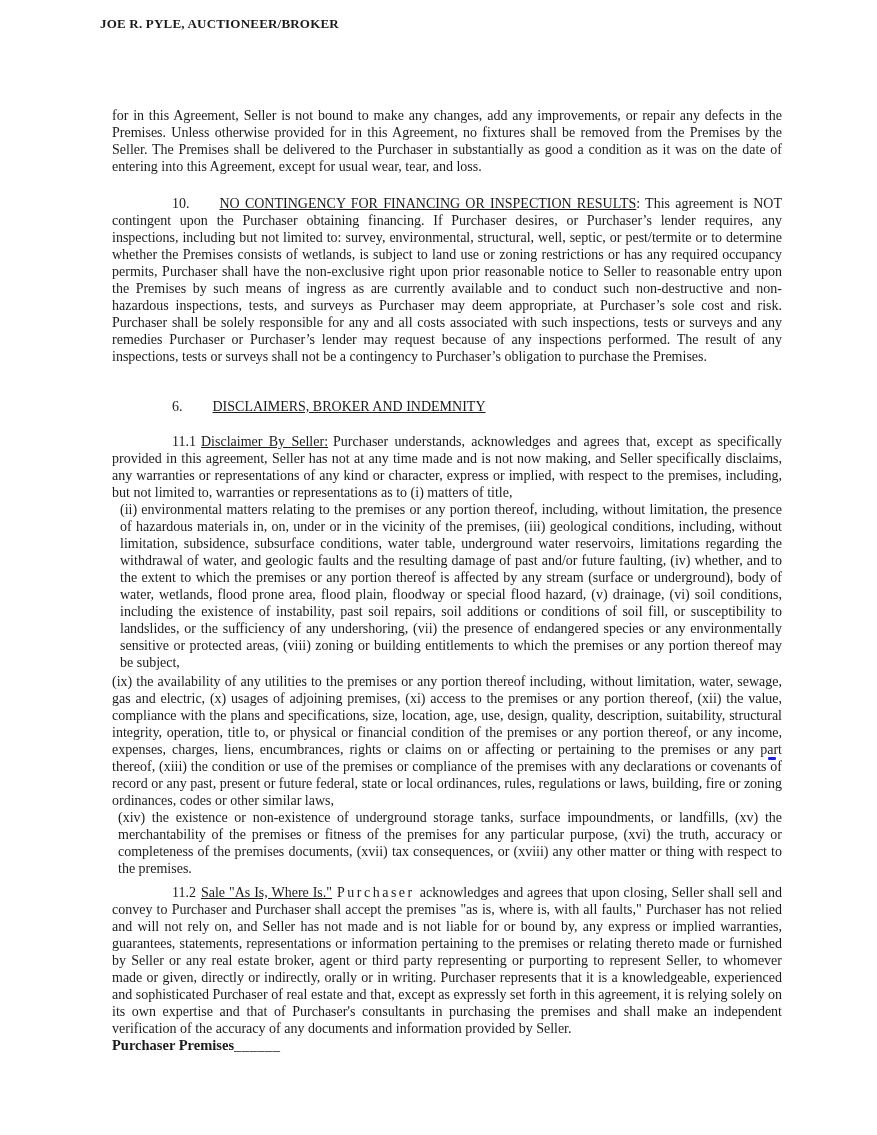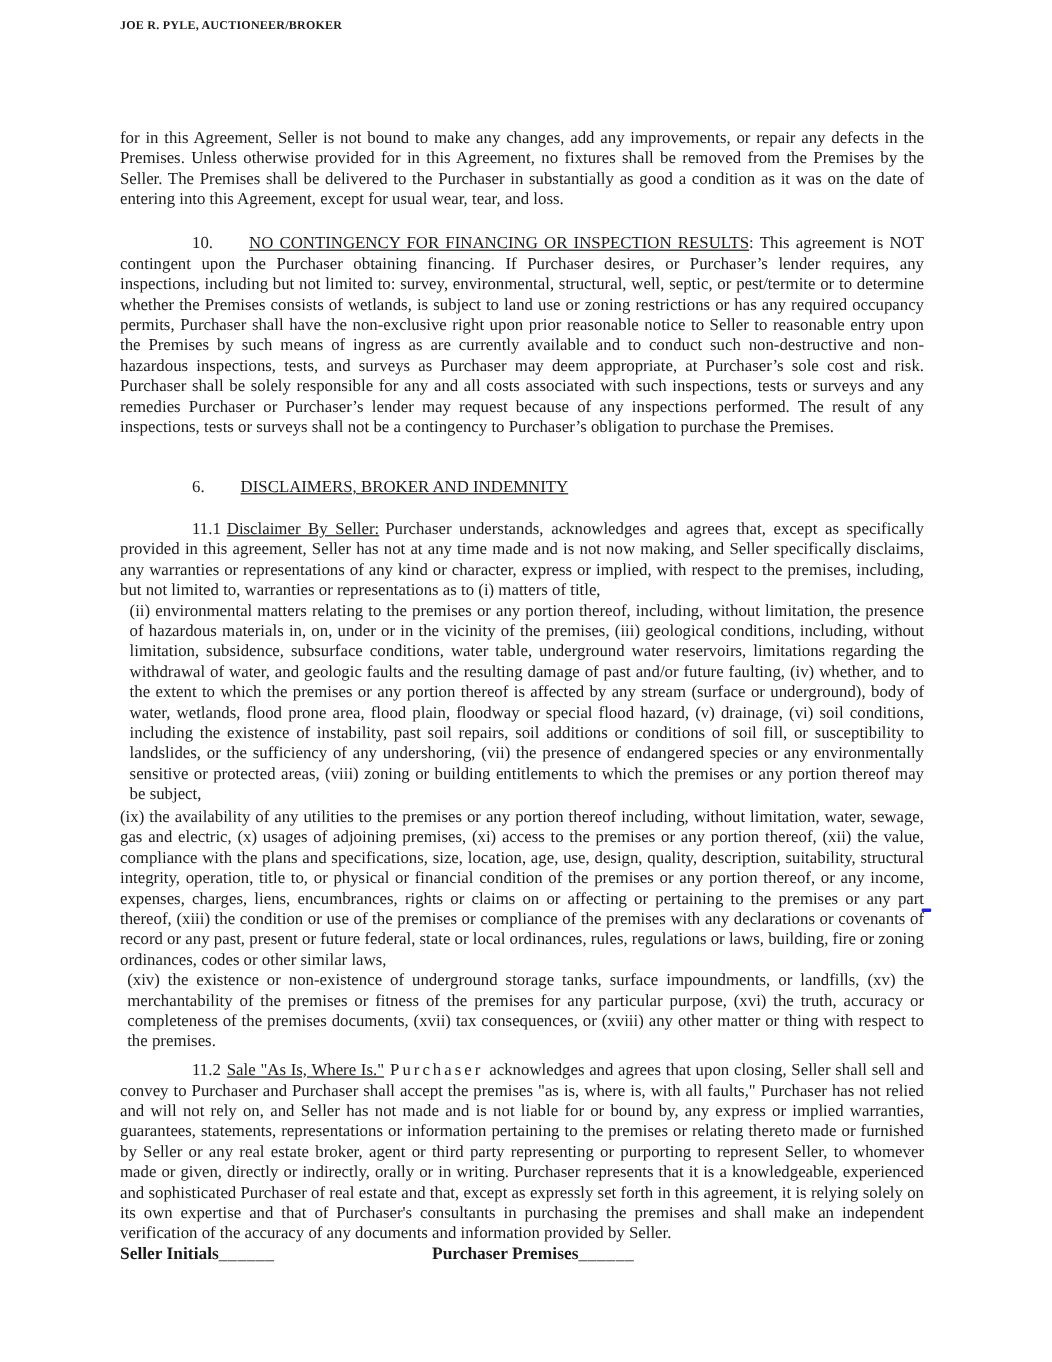--- a/index.html
+++ b/index.html
@@ -10,27 +10,27 @@
     margin: 0 auto;
     background: #ffffff;
     font-family: "Liberation Serif", "DejaVu Serif", serif;
     color: #1b1b1b;
     overflow: hidden;
   }
   .header {
     position: absolute;
     left: 100px;
     top: 16px;
-    font-size: 10px;
+    font-size: 13px;
     font-weight: bold;
     letter-spacing: 0.2px;
   }
   .body-col {
     position: absolute;
-    left: 100px;
+    left: 112px;
     top: 107px;
     width: 670px;
     font-size: 14px;
     line-height: 17px;
     text-align: justify;
     font-family: Liberation Serif, serif;
   }
   .para { margin: 0; }
   .indent { text-indent: 60px; }
   .u { text-decoration: underline; }
@@ -82,21 +82,20 @@
 
     <p class="para items-ii">(ii) environmental matters relating to the premises or any portion thereof, including, without limitation, the presence of hazardous materials in, on, under or in the vicinity of the premises, (iii) geological conditions, including, without limitation, subsidence, subsurface conditions, water table, underground water reservoirs, limitations regarding the withdrawal of water, and geologic faults and the resulting damage of past and/or future faulting, (iv) whether, and to the extent to which the premises or any portion thereof is affected by any stream (surface or underground), body of water, wetlands, flood prone area, flood plain, floodway or special flood hazard, (v) drainage, (vi) soil conditions, including the existence of instability, past soil repairs, soil additions or conditions of soil fill, or susceptibility to landslides, or the sufficiency of any undershoring, (vii) the presence of endangered species or any environmentally sensitive or protected areas, (viii) zoning or building entitlements to which the premises or any portion thereof may be subject,</p>
 
     <p class="para items-ix">(ix) the availability of any utilities to the premises or any portion thereof including, without limitation, water, sewage, gas and electric, (x) usages of adjoining premises,  (xi) access to the premises or any portion thereof, (xii) the value, compliance with the plans and specifications, size, location, age, use, design, quality, description, suitability, structural integrity, operation, title to, or physical or financial condition of the premises or any portion thereof, or any income, expenses, charges, liens, encumbrances, rights or claims on or affecting or pertaining to the premises or any part thereof, (xiii) the condition or use of the premises or compliance of the premises with any declarations or covenants of record or any past, present or future federal, state or local ordinances, rules, regulations or laws, building, fire or zoning ordinances, codes or other similar laws,</p>
 
     <p class="para items-xiv">(xiv) the existence or non-existence of underground storage tanks, surface impoundments, or landfills, (xv) the merchantability of the premises or fitness of the premises for any particular purpose, (xvi) the truth, accuracy or completeness of the premises documents, (xvii) tax consequences, or (xviii) any other matter or thing with respect to the premises.</p>
 
     <p class="para indent clause11-2"><span>11.2</span><span class="small-sp"></span><span class="u">Sale "As Is, Where Is."</span><span class="small-sp"></span><span class="spaced-word">Purchaser</span><span class="small-sp"></span><span>acknowledges and agrees that upon closing, Seller shall sell and convey to Purchaser and Purchaser shall accept the premises "as is, where is, with all faults," Purchaser has not relied and will not rely on, and Seller has not made and is not liable for or bound by, any express or implied warranties, guarantees, statements, representations or information pertaining to the premises or relating thereto made or furnished by Seller or any real estate broker, agent or third party representing or purporting to represent Seller, to whomever made or given, directly or indirectly, orally or in writing. Purchaser represents that it is a knowledgeable, experienced and sophisticated Purchaser of real estate and that, except as expressly set forth in this agreement, it is relying solely on its own expertise and that of Purchaser's consultants in purchasing the premises and shall make an independent verification of the accuracy of any documents and information provided by Seller.</span></p>
 
     <div class="initials-row">
-      <div class="initials-cell seller"><span>Seller Initials</span><span class="blank-line">______</span></div>
       <div class="initials-cell purchaser"><span>Purchaser Premises</span><span class="blank-line">______</span></div>
     </div>
 
   </div>
 
   <div class="margin-mark" style="background: rgb(35, 35, 203);"></div>
 
 </div>
 
 </body></html>

